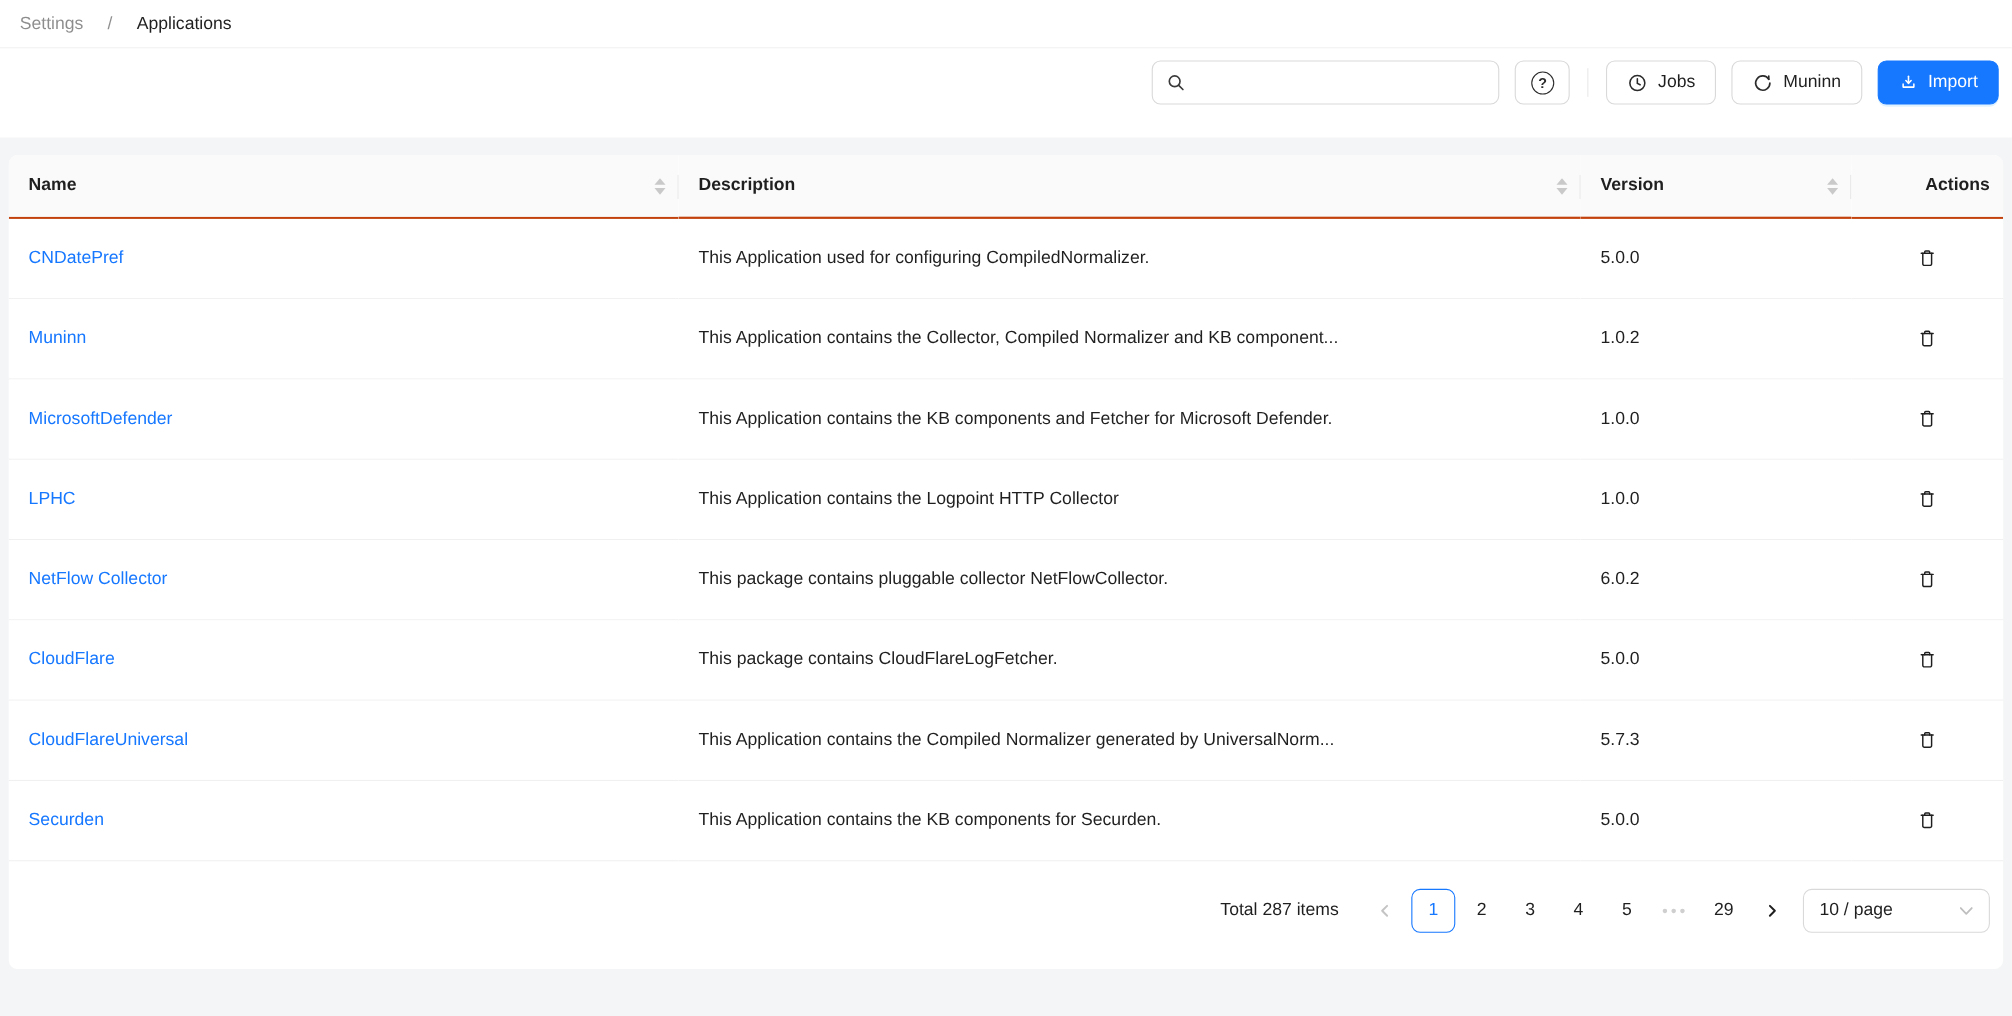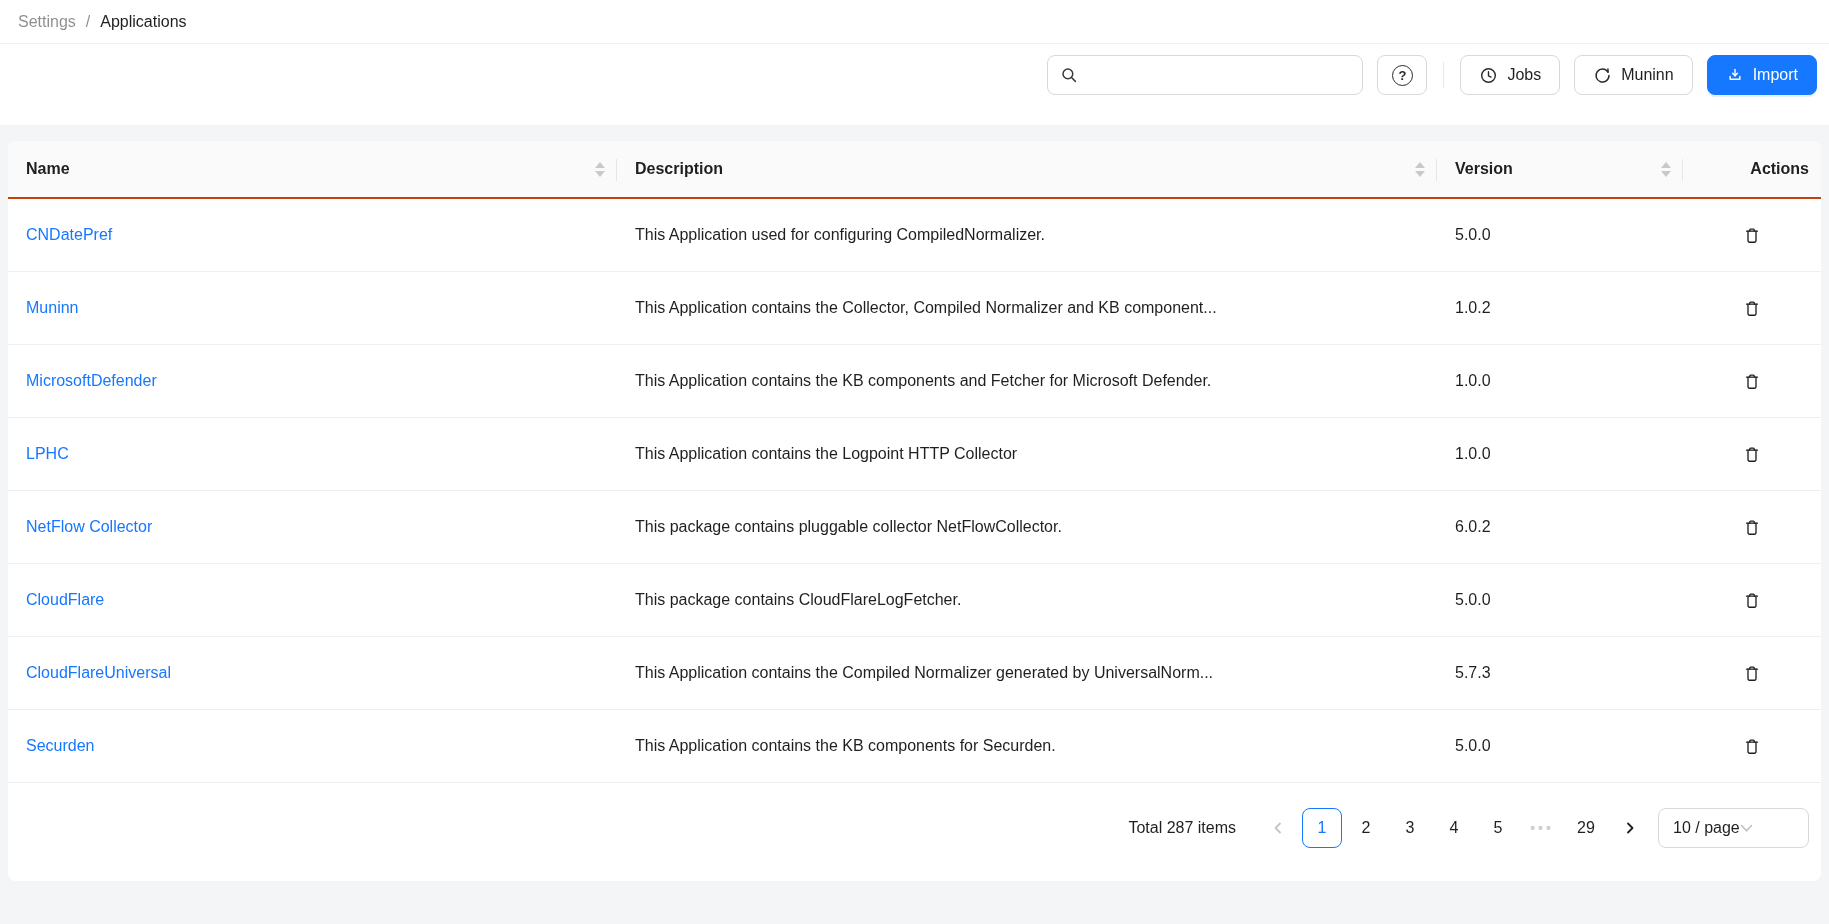--- a/index.html
+++ b/index.html
@@ -9,21 +9,21 @@
     background: #f4f5f6;
     color: rgba(0,0,0,0.88);
   }
 
   
   .page-head {
     background: #fff;
     padding: 13px 18px 12px 18px;
     border-bottom: 1px solid #f0f0f0;
   }
-  .breadcrumb { display: flex; align-items: center; gap: 10px; font-size: 16px; }
+  .breadcrumb { display: flex; align-items: center; gap: 22px; font-size: 16px; }
   .crumb-muted { color: rgba(0,0,0,0.45); }
   .crumb-sep { color: rgba(0,0,0,0.45); }
   .crumb-current { color: rgba(0,0,0,0.88); }
   .page-title { margin-top: 11px; font-size: 19px; font-weight: 500; color: #1f1f1f; }
 
   
   .toolbar {
     background: #fff;
     display: flex;
     justify-content: flex-end;
@@ -130,24 +130,24 @@
     display: inline-flex; align-items: center; justify-content: center;
     color: rgba(0,0,0,0.88); cursor: pointer; background: transparent;
     border: none; font-size: 16px; font-family: "Liberation Sans", sans-serif;
   }
   .pg-active {
     border: 1px solid #1677ff; color: #1677ff; background: #fff; font-weight: 500;
   }
   .pg-arrow svg { display: block; }
   .pg-ellipsis { color: #cfcfcf; letter-spacing: 3px; font-size: 14px; font-weight: 700; }
   .page-size-select {
-    width: 151px; height: 40px;
+    width: 170px; height: 40px;
     border: 1px solid #d9d9d9; border-radius: 8px;
     background: #fff;
-    display: inline-flex; align-items: center; 
+    display: inline-flex; align-items: center; justify-content: space-between;
     padding: 0 14px;
     font-size: 16px; color: rgba(0,0,0,0.88);
     cursor: pointer; margin-left: 4px;
     font-family: "Liberation Sans", sans-serif;
   }
 </style>
 </head>
 <body>
 
 <div class="page-head">

